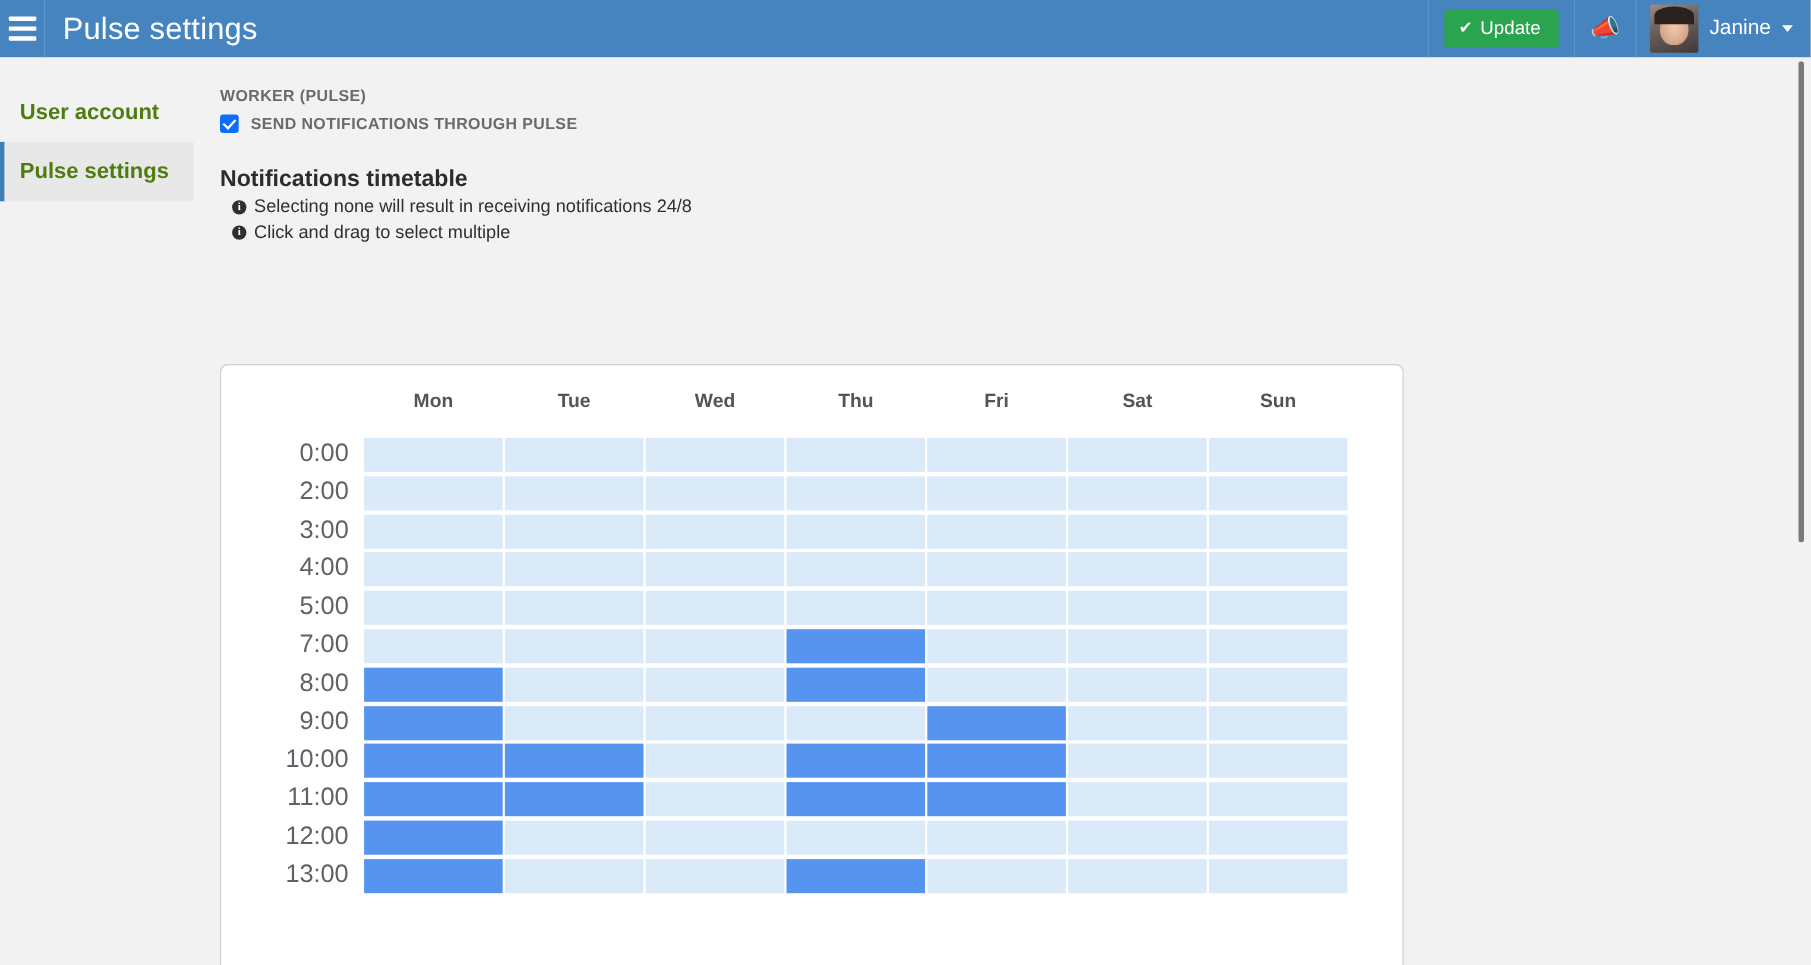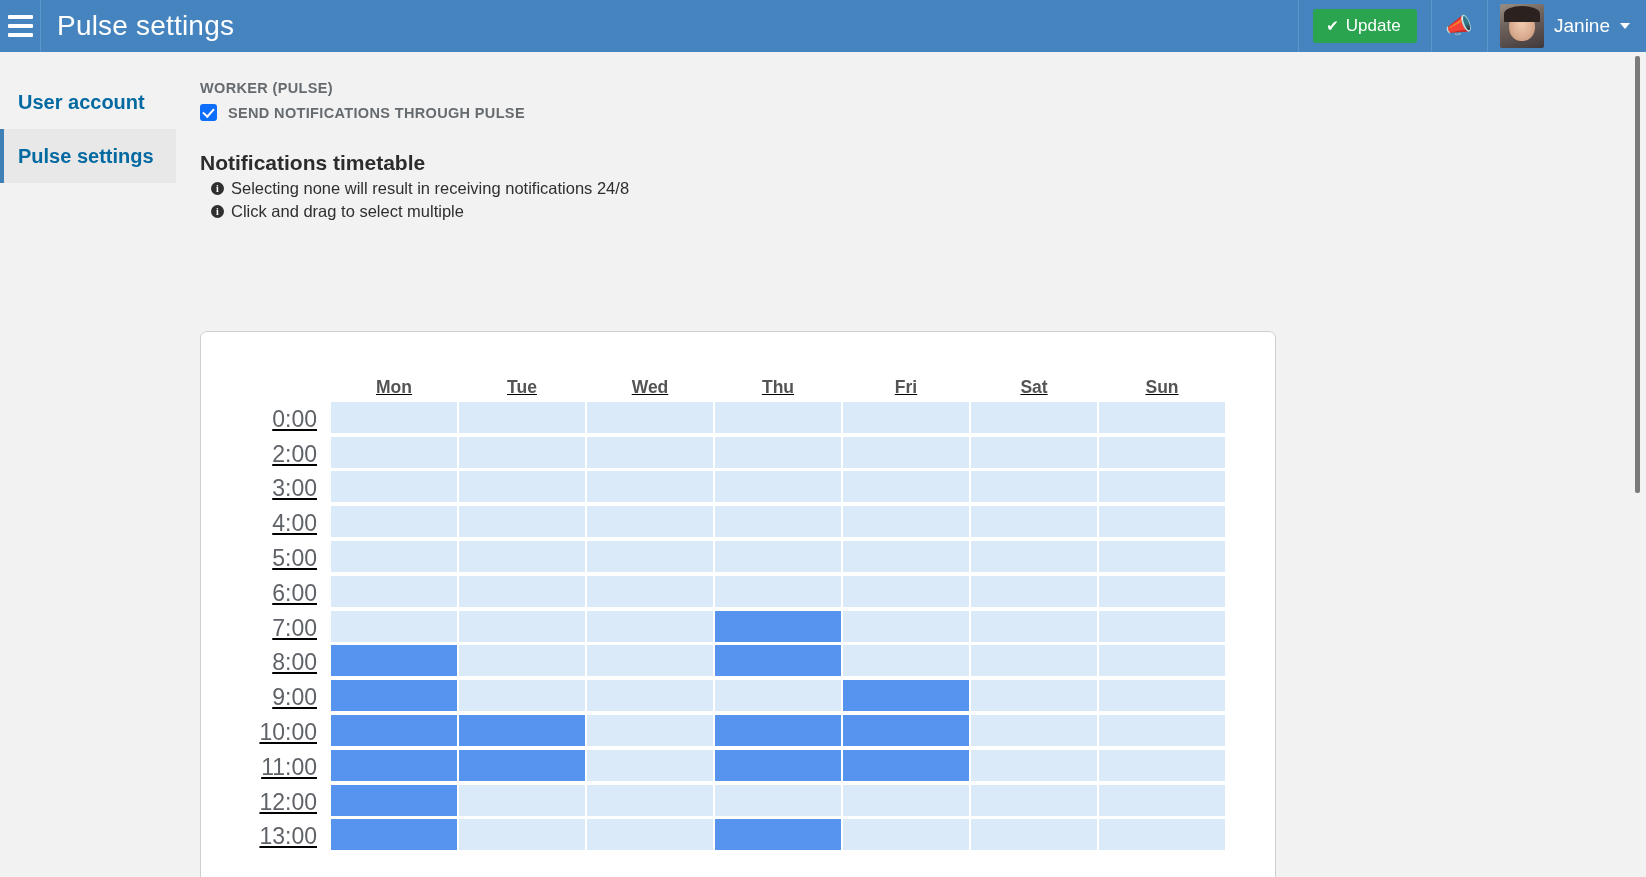--- a/index.html
+++ b/index.html
@@ -107,21 +107,21 @@
   #sidebar {
     position: absolute; top: 23px; left: 0;
     width: 176px;
   }
   .side-item {
     display: flex; align-items: center;
     height: 54px;
     padding-left: 14px;
     font-size: 20px;
     font-weight: bold;
-    color: #0369a1;
+    color: #4d7c0f;
     border-left: 4px solid transparent;
     cursor: pointer;
   }
   .side-item.active {
     background: #e8e8e8;
     border-left: 4px solid #3e7fb5;
   }
 
   
   #main { position: absolute; top: 0; left: 200px; width: 1100px; }
@@ -191,23 +191,22 @@
   #tt-card {
     position: absolute; top: 279px; left: 0;
     width: 1076px;
     background: #ffffff;
     border: 1px solid #cfcfcf;
     border-radius: 7px;
     padding: 22px 0 0 0;
     height: 560px;
   }
   .tt-row {
-    display: flex; align-items: flex-end;
+    display: flex; align-items: flex-start;
     height: 34.8px;
-    text-decoration: underline;
   }
   .tt-row.head { height: 44px; }
   .tt-label {
     width: 130px;
     text-align: right;
     padding-right: 14px;
     font-size: 23px;
     color: #5f6368;
     flex: none;
   }
@@ -352,30 +351,20 @@
             <div class="tt-label">5:00</div>
             <div class="cell" style="background: rgb(218, 234, 249);"></div>
             <div class="cell" style="background: rgb(218, 234, 249);"></div>
             <div class="cell" style="background: rgb(218, 234, 249);"></div>
             <div class="cell" style="background: rgb(218, 234, 249);"></div>
             <div class="cell" style="background: rgb(218, 234, 249);"></div>
             <div class="cell" style="background: rgb(218, 234, 249);"></div>
             <div class="cell" style="background: rgb(218, 234, 249);"></div>
           </div>
           <div class="tt-row">
-            <div class="tt-label">6:00</div>
-            <div class="cell" style="background: rgb(218, 234, 249);"></div>
-            <div class="cell" style="background: rgb(218, 234, 249);"></div>
-            <div class="cell" style="background: rgb(218, 234, 249);"></div>
-            <div class="cell" style="background: rgb(218, 234, 249);"></div>
-            <div class="cell" style="background: rgb(218, 234, 249);"></div>
-            <div class="cell" style="background: rgb(218, 234, 249);"></div>
-            <div class="cell" style="background: rgb(218, 234, 249);"></div>
-          </div>
-          <div class="tt-row">
             <div class="tt-label">7:00</div>
             <div class="cell" style="background: rgb(218, 234, 249);"></div>
             <div class="cell" style="background: rgb(218, 234, 249);"></div>
             <div class="cell" style="background: rgb(218, 234, 249);"></div>
             <div class="cell sel" style="background: rgb(86, 148, 239);"></div>
             <div class="cell" style="background: rgb(218, 234, 249);"></div>
             <div class="cell" style="background: rgb(218, 234, 249);"></div>
             <div class="cell" style="background: rgb(218, 234, 249);"></div>
           </div>
           <div class="tt-row">

